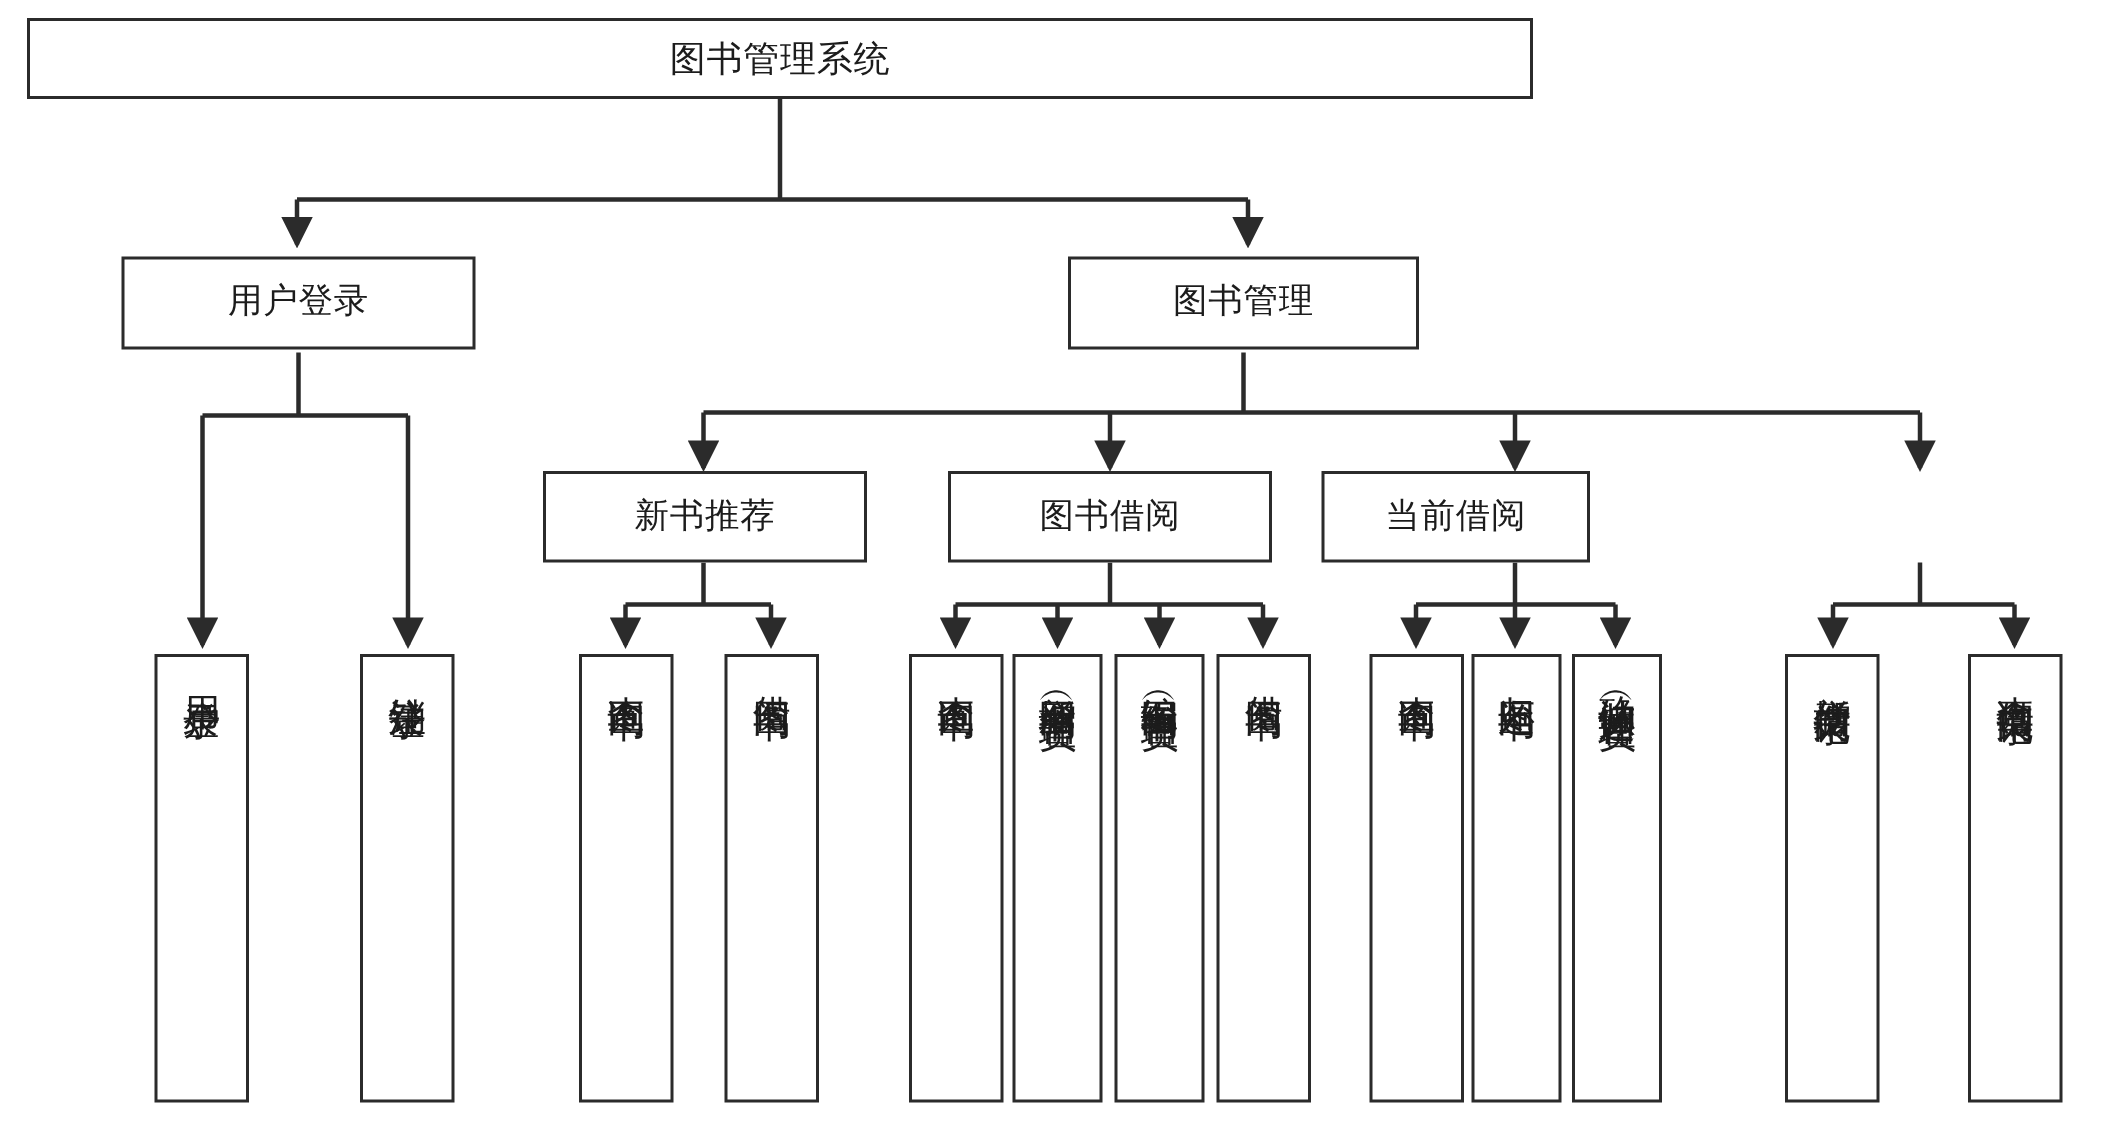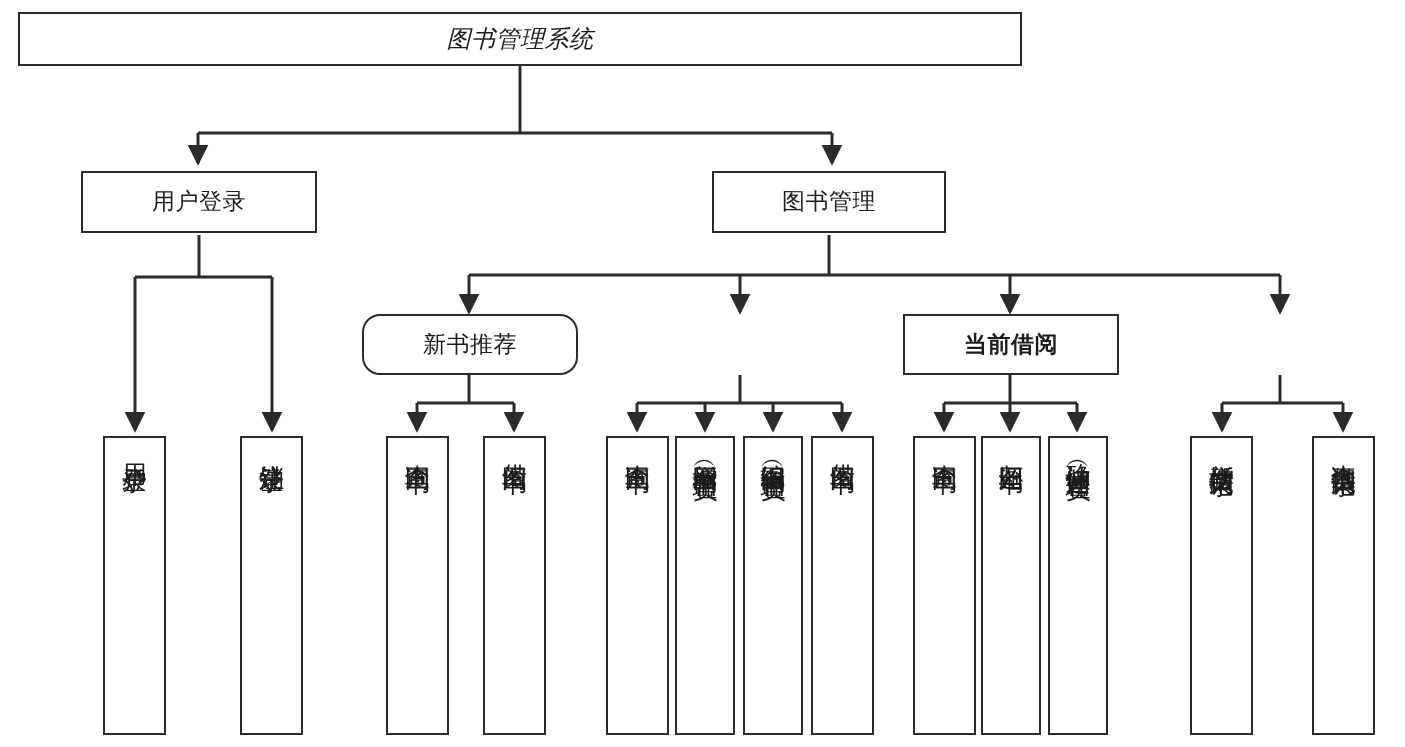--- a/index.html
+++ b/index.html
@@ -44,21 +44,20 @@
     letter-spacing: 0.5px;
     color: #1c1c1c;
   }
   
   .node.horiz .label {
     writing-mode: horizontal-tb;
     font-size: 23px;
   }
   .node.root .label {
     font-size: 24px;
-    font-style: italic;
   }
   
   .node.vert {
     align-items: flex-start;
     justify-content: center;
     padding-top: 6px;
   }
   .node.vert .label {
     writing-mode: vertical-rl;
     text-orientation: upright;
@@ -137,24 +136,27 @@
     <span class="label">图书管理系统</span>
   </div>
 
   <div class="node horiz" style="left:81px; top:171px; width:236px; height:62px;">
     <span class="label">用户登录</span>
   </div>
   <div class="node horiz" style="left:712px; top:171px; width:234px; height:62px;">
     <span class="label">图书管理</span>
   </div>
 
-  <div class="node horiz" style="left:362px; top:314px; width:216px; height:61px;border-radius:18px;">
+  <div class="node horiz" style="left:362px; top:314px; width:216px; height:61px;">
     <span class="label">新书推荐</span>
   </div>
-  <div class="node horiz" style="left:903px; top:314px; width:216px; height:61px;font-weight:bold;">
+  <div class="node horiz" style="left:632px; top:314px; width:216px; height:61px;">
+    <span class="label">图书借阅</span>
+  </div>
+  <div class="node horiz" style="left:881px; top:314px; width:179px; height:61px;">
     <span class="label">当前借阅</span>
   </div>
 
   <div class="node vert" style="left:103px; top:436px; width:63px; height:299px;">
     <span class="label">用户登录</span>
   </div>
   <div class="node vert" style="left:240px; top:436px; width:63px; height:299px;">
     <span class="label">注销登录</span>
   </div>
 

